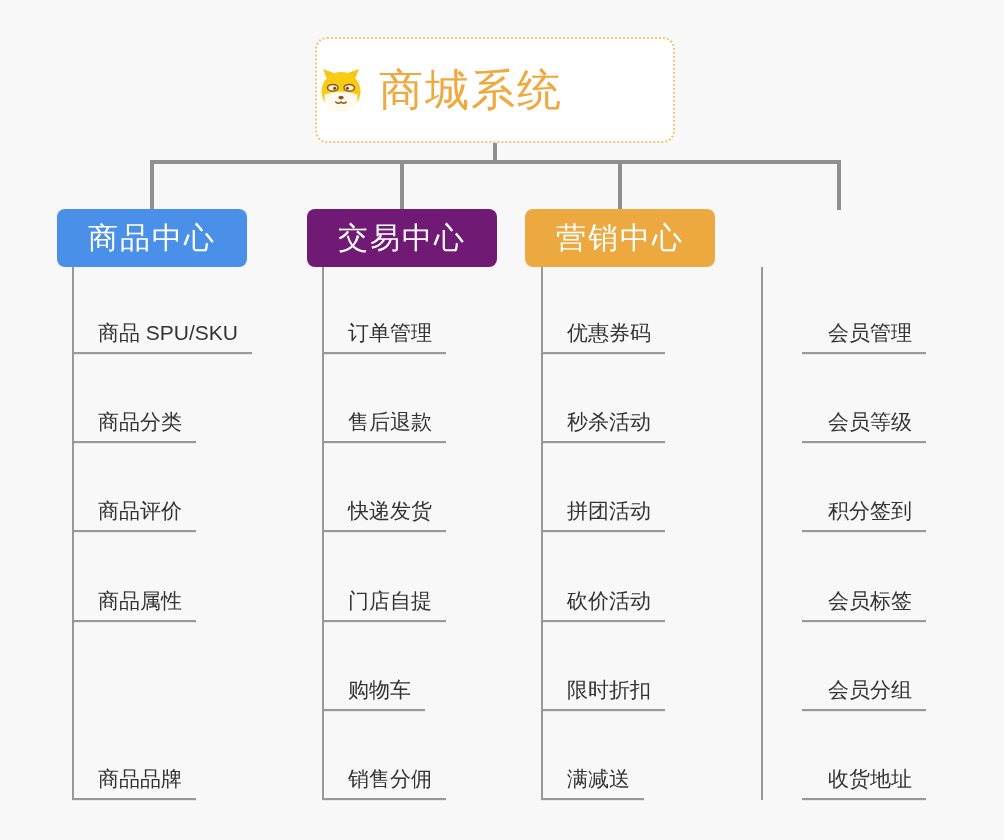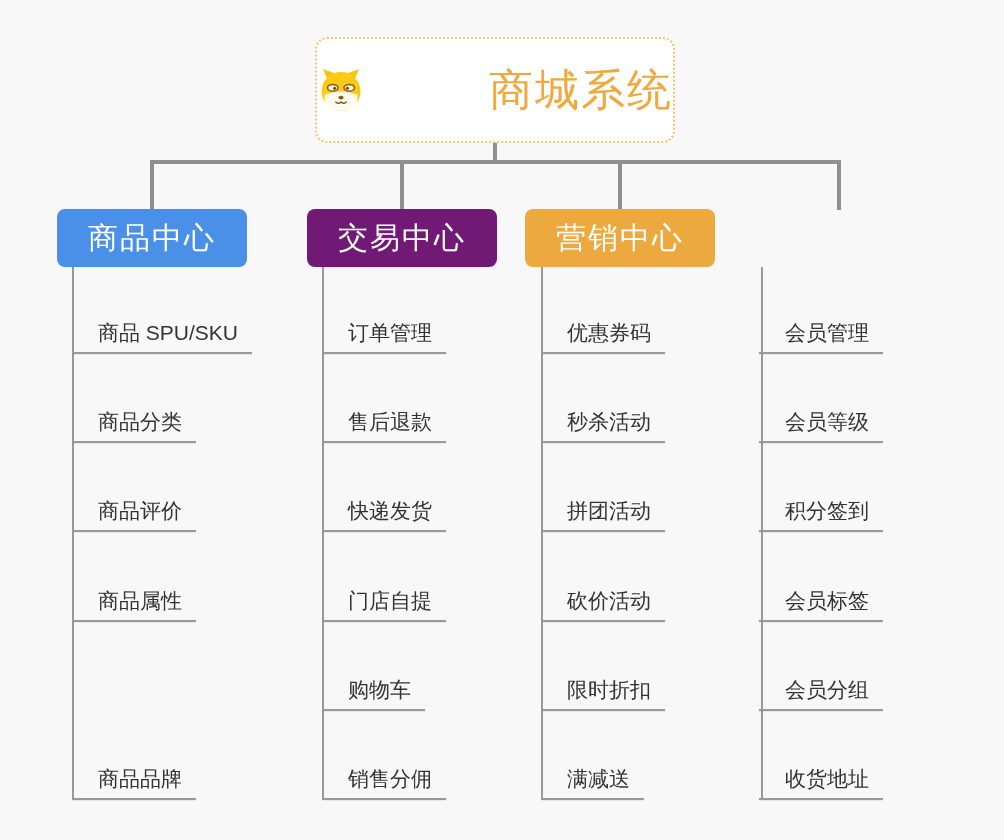--- a/index.html
+++ b/index.html
@@ -16,21 +16,21 @@
   .root-node {
     position: absolute;
     left: 315px; top: 37px;
     width: 360px; height: 106px;
     box-sizing: border-box;
     background: #ffffff;
     border: 2px dotted #f3c571;
     border-radius: 12px;
     display: flex;
     align-items: center;
-    justify-content: space-between;
+    justify-content: flex-start;
     gap: 14px;
   }
   .root-title {
     color: #f0a93e;
     font-size: 44px;
     letter-spacing: 2px;
     white-space: nowrap;
   }
 
   
@@ -76,21 +76,21 @@
     box-sizing: border-box;
     border-bottom: 2px solid #999999;
     padding: 0 14px 5px 26px;
     font-size: 21px;
     color: #333333;
     display: flex;
     align-items: flex-end;
     white-space: nowrap;
     box-shadow: 0 1px 0 rgba(0,0,0,0.06);
   }
-  .c0 { left: 72px; } .c1 { left: 322px; } .c2 { left: 541px; } .c3 { left: 759px; }
+  .c0 { left: 72px; } .c1 { left: 322px; } .c2 { left: 541px; } .c3 { left: 802px; }
   .r0 { top: 314px; } .r1 { top: 403px; } .r2 { top: 492px; }
   .r3 { top: 582px; } .r4 { top: 671px; } .r5 { top: 760px; }
 </style>
 </head>
 <body>
 
 <div class="canvas">
 
   <div class="root-node">
     <span style="display:flex;">

